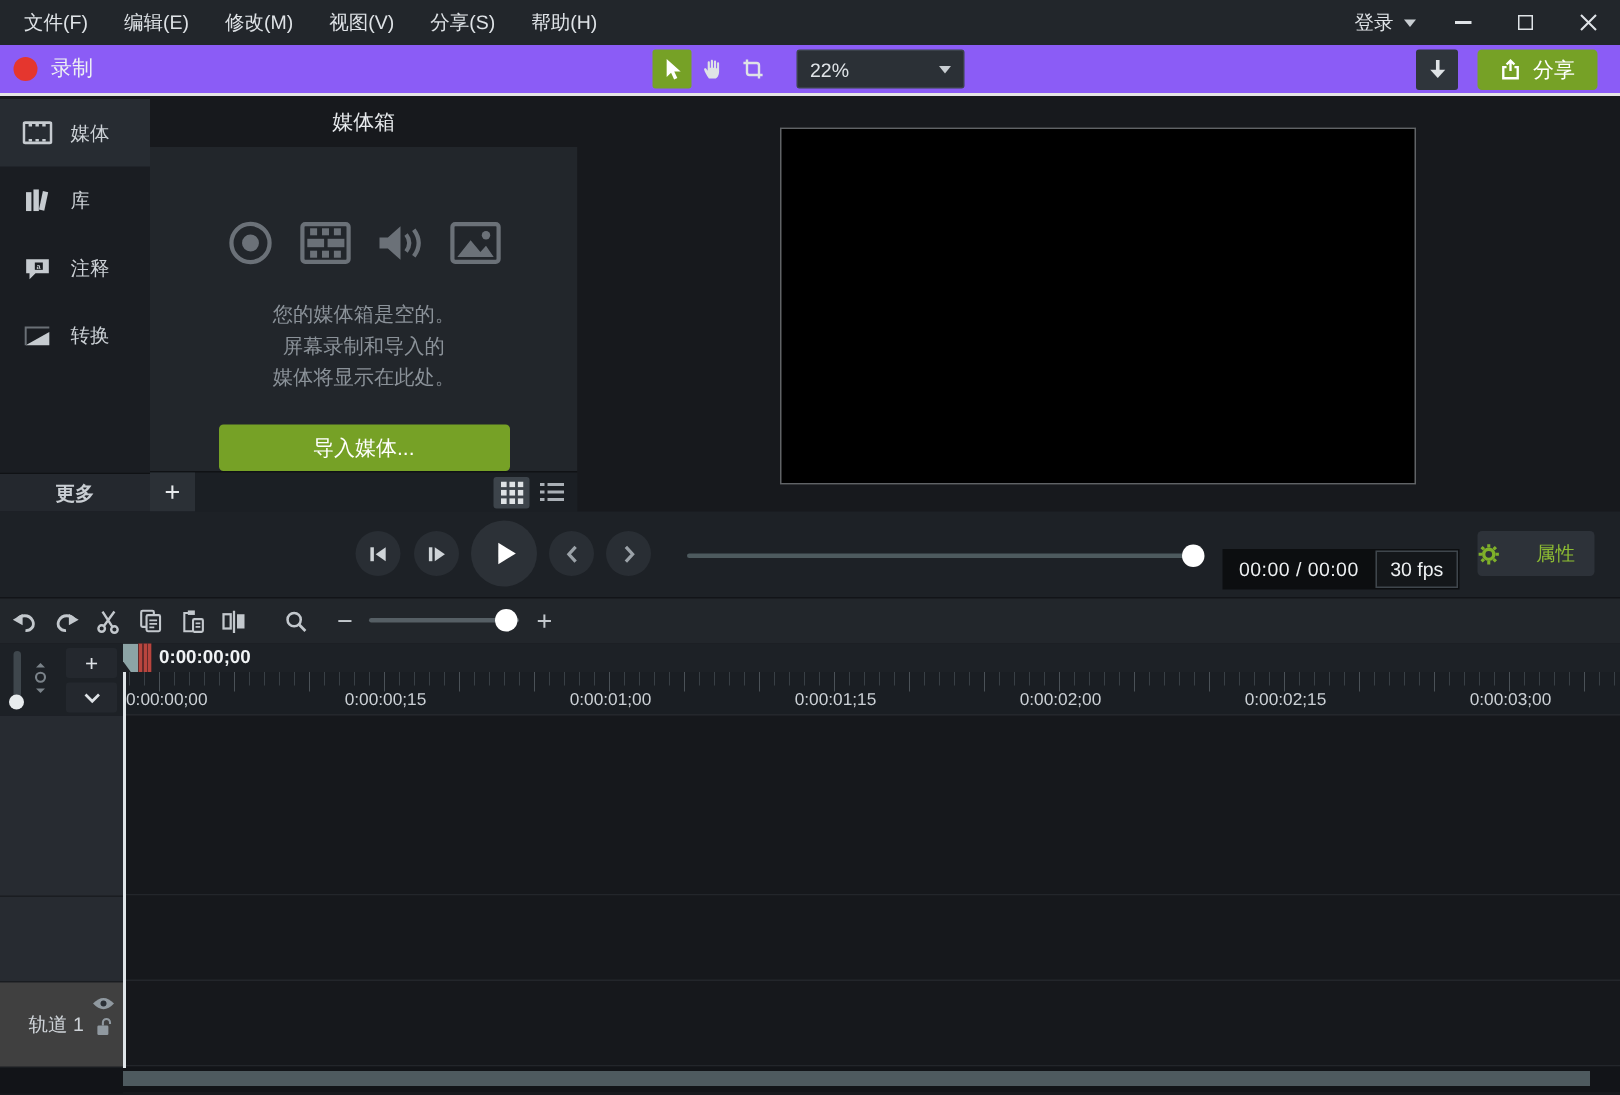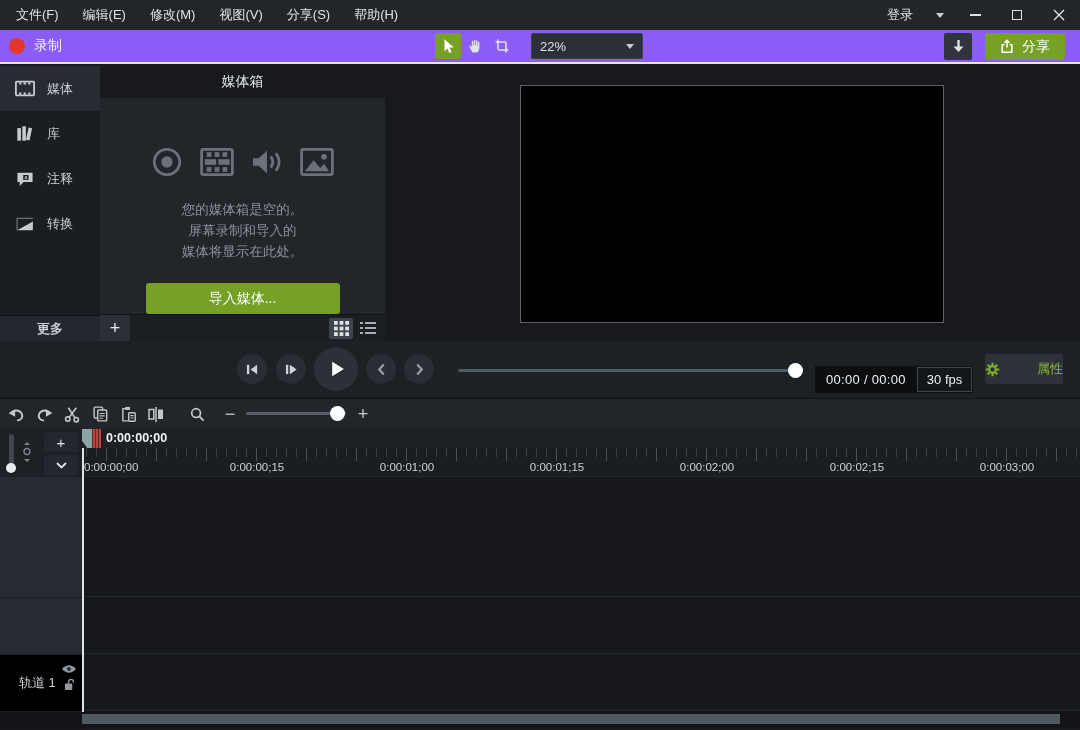--- a/index.html
+++ b/index.html
@@ -9,21 +9,21 @@
     background: #17191d; color: #d6dade;
     font-family: "Liberation Sans", "DejaVu Sans", sans-serif;
     font-size: 13px; user-select: none;
   }
   
   .titlebar { position:absolute; top:0; left:0; right:0; height:30px; background:#22262b; display:flex; align-items:center; }
   .win-title { position:absolute; left:0; right:0; text-align:center; font-size:13.5px; color:#e4e7ea; pointer-events:none; }
   .menus { display:flex; padding-left:4px; z-index:2; }
   .menu-item { padding:7px 12px; color:#dfe3e7; cursor:default; }
   .tb-right { margin-left:auto; display:flex; align-items:center; z-index:2; }
-  .login { display:flex; align-items:center; gap:23px; padding:0 10px; color:#dfe3e7; }
+  .login { display:flex; align-items:center; gap:7px; padding:0 10px; color:#dfe3e7; }
   .caret-down { width:0; height:0; border-left:4px solid transparent; border-right:4px solid transparent; border-top:5px solid #c8cdd2; }
   .winbtn { width:42px; height:30px; display:flex; align-items:center; justify-content:center; color:#dfe3e7; }
   .min-glyph { width:11px; height:1.5px; background:#dfe3e7; display:block; }
   .max-glyph { width:10px; height:10px; border:1.3px solid #dfe3e7; display:block; }
   
   .toolbar { position:absolute; top:30px; left:0; right:0; height:34px; background:#8b5cf6; border-bottom:2px solid #e5e5e5; }
   .record { position:absolute; left:9px; top:0; height:32px; display:flex; align-items:center; gap:9px; font-size:14px; color:#eef1f3; }
   .record-dot { width:16px; height:16px; border-radius:50%; background:var(--record-red,#e5362e); }
   .tools { position:absolute; left:435px; top:3px; display:flex; align-items:center; }
   .tool-btn { width:26px; height:26px; display:flex; align-items:center; justify-content:center; border-radius:2px; margin-right:1px; }
@@ -54,37 +54,37 @@
   .canvas { position:absolute; left:135px; top:19px; width:424px; height:238px; background:#000; border:1px solid #606366; }
   
   .playbar { position:absolute; top:341px; left:0; right:0; height:57px; background:#1d2126; }
   .pb-btn { position:absolute; width:30px; height:30px; top:13px; border-radius:50%; background:#292e34; display:flex; align-items:center; justify-content:center; }
   .pb-play { position:absolute; width:44px; height:44px; top:6px; left:314px; border-radius:50%; background:#2c3137; display:flex; align-items:center; justify-content:center; }
   .pb-track { position:absolute; left:458px; top:28px; width:342px; height:3px; background:#4d5a5e; border-radius:2px; }
   .pb-thumb { position:absolute; left:788px; top:22px; width:15px; height:15px; border-radius:50%; background:#fff; }
   .time-box { position:absolute; left:815px; top:25px; height:27px; background:#0c0e10; display:flex; align-items:center; color:#eef1f3; }
   .time-main { padding:0 11px; letter-spacing:.3px; }
   .fps-box { height:25px; margin-right:1px; border:1px solid #3f464c; background:#14171a; display:flex; align-items:center; padding:0 9px; }
-  .props-btn { position:absolute; right:17px; top:13px; width:78px; height:30px; background:#2d3239; border-radius:3px; display:flex; align-items:center; justify-content:space-between; gap:6px; color:#8cbb33; }
+  .props-btn { position:absolute; right:17px; top:13px; width:78px; height:30px; background:#2d3239; border-radius:3px; display:flex; align-items:center; justify-content:flex-start; gap:24px; color:#8cbb33; }
   
   .tl-toolbar { position:absolute; top:398px; left:0; right:0; height:31px; background:#22262b; border-top:1px solid #121418; }
   .ticon { position:absolute; top:2px; width:26px; height:26px; display:flex; align-items:center; justify-content:center; color:#c3c8cd; }
   .tminus,.tplus { font-size:18px; color:#c3c8cd; }
   .tzoom-track { position:absolute; left:246px; top:13px; width:100px; height:3px; background:#565f65; border-radius:2px; }
   .tzoom-thumb { position:absolute; left:330px; top:7px; width:15px; height:15px; border-radius:50%; background:#fff; }
   
   .timeline { position:absolute; top:429px; left:0; right:0; bottom:0; }
   .tl-head { position:absolute; left:0; top:0; width:82px; height:100%; }
   .tlh-top { height:48px; background:#1d2126; position:relative; }
   .vslider-track { position:absolute; left:9px; top:5px; width:5px; height:35px; background:#3f474d; border-radius:3px; }
   .vslider-dot { position:absolute; left:6px; top:34px; width:10px; height:10px; border-radius:50%; background:#e8ecee; }
   .zoomfit { position:absolute; left:22px; top:13px; color:#7b838a; }
   .tlh-btn { position:absolute; left:44px; width:34px; height:20px; background:#24282e; border-radius:2px; display:flex; align-items:center; justify-content:center; color:#dfe3e7; }
   .tlh-row { background:#272b31; border-bottom:1px solid #1a1d21; }
-  .tlh-track { height:57px; background:#000000; position:relative; display:flex; align-items:center; border-bottom:1px solid #1a1d21; }
+  .tlh-track { height:57px; background:#404040; position:relative; display:flex; align-items:center; border-bottom:1px solid #1a1d21; }
   .track-label { padding-left:19px; color:#ced3d8; }
   .track-icons { position:absolute; right:5px; top:9px; display:flex; flex-direction:column; align-items:center; gap:4px; color:#9099a0; }
   .tlh-bottom { height:17px; background:#121418; }
   .tl-content { position:absolute; left:82px; right:0; top:0; height:100%; }
   .ruler-top { height:19px; background:#1d2126; position:relative; }
   .ph-handle { position:absolute; left:0; top:0; height:19px; display:flex; cursor:pointer; }
   .ph-teal { width:10px; background:var(--playhead-teal,#8ca4a6); clip-path:polygon(0 0,100% 0,100% 100%,52% 100%,0 62%); }
   .ph-red { width:9px; background:var(--playhead-red,#b8453e);
     background-image:repeating-linear-gradient(90deg, rgba(15,15,20,.5) 0 1px, transparent 1px 3px); }
   .ph-time { position:absolute; left:24px; top:2px; font-size:12.5px; font-weight:bold; color:#f0f3f5; white-space:nowrap; }

